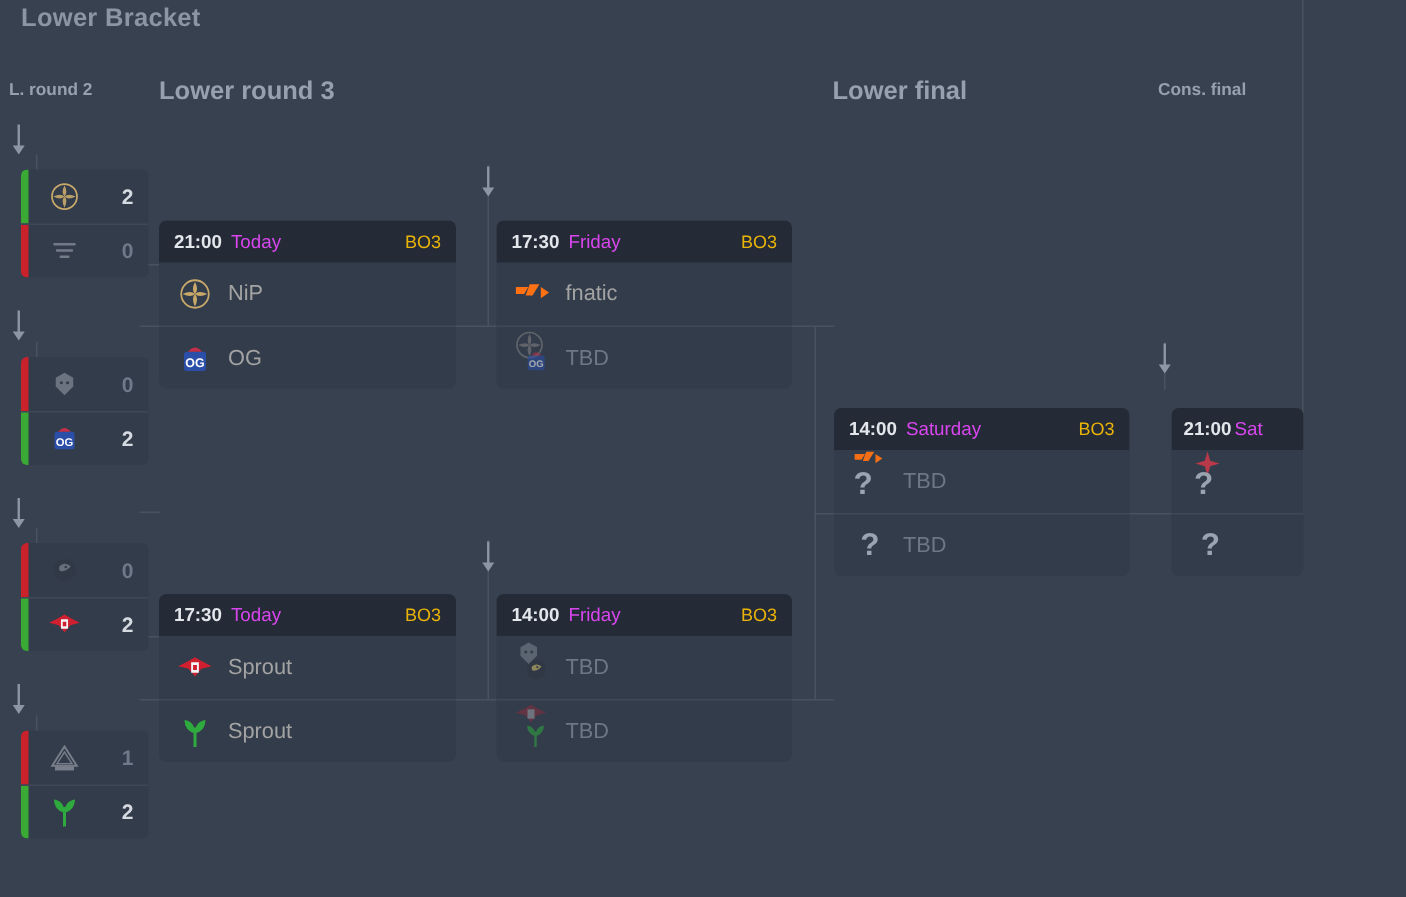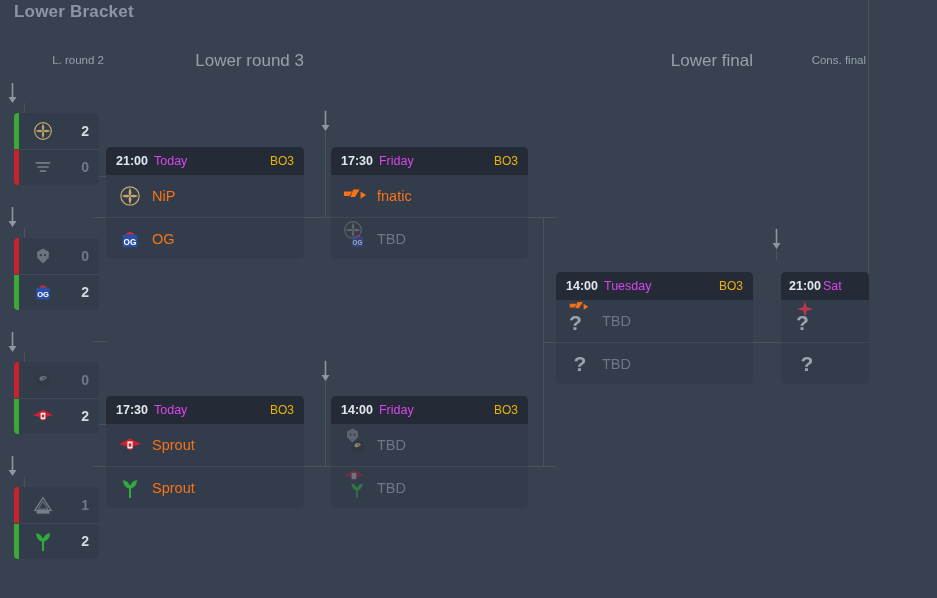--- a/index.html
+++ b/index.html
@@ -11,22 +11,22 @@
   }
   #stage { position: relative; width: 937px; height: 598px; }
 
   .page-title {
     position: absolute; left: 14px; top: 2px;
     font-size: 17px; font-weight: bold; color: #8b95a3;
     letter-spacing: .2px;
   }
 
   .col-head {
-    position: absolute; font-weight: normal; color: #97a1ae;
-    text-align: right; white-space: nowrap;
+    position: absolute; font-weight: bold; color: #97a1ae;
+    text-align: left; white-space: nowrap;
   }
   .col-head.big { font-size: 17px; top: 51px; }
   .col-head.small { font-size: 11.5px; top: 54px; }
 
   
   .line { position: absolute; background: #49525f; }
   .line.h { height: 1px; }
   .line.v { width: 1px; }
 
   
@@ -78,21 +78,21 @@
   .m-bo   { font-size: 12px; color: #eab308; margin-left: auto; }
   .m-row {
     height: 42px; display: flex; align-items: center;
     padding-left: 12px; gap: 10px; position: relative;
   }
   .m-row + .m-row { border-top: 1px solid #3f4857; }
   .m-logo {
     width: 24px; height: 24px; flex: none; position: relative;
     display: flex; align-items: center; justify-content: center;
   }
-  .m-name { font-size: 14.5px; color: #f97316; }
+  .m-name { font-size: 14.5px; color: #a3a3a3; }
   .m-name.tbd { color: #6d7785; }
 
   
   .stack { position: relative; width: 24px; height: 30px; }
   .stack .s1 { position: absolute; left: 0; top: -4px;  opacity: .30; }
   .stack .s2 { position: absolute; left: 6px; top: 8px; opacity: .55; }
   .qmark {
     position: absolute; left: 1px; top: 6px;
     font-size: 21px; font-weight: bold; color: #9aa4b1;
     line-height: 1;
@@ -415,21 +415,21 @@
             </svg>
         </span>
       </span>
       <span class="m-name tbd">TBD</span>
     </div>
   </div>
 
   <div class="match" style="left:556px;top:272px;width:197px;">
     <div class="m-head">
       <span class="m-time">14:00</span>
-      <span class="m-day">Tuesday</span>
+      <span class="m-day">Saturday</span>
       <span class="m-bo">BO3</span>
     </div>
     <div class="m-row">
       <span class="stack">
         <span class="tiny-logo">
           <svg width="20" height="13" viewBox="0 0 26 16">
               <path d="M1 3 L10 3 L7 8 L1 8 Z" fill="#ff7113"></path>
               <path d="M11 1 L18 1 L13 9 L8 9 Z" fill="#ff7113"></path>
               <path d="M19 3 L25 7 L19 11 Z" fill="#ff7113"></path>
             </svg>

